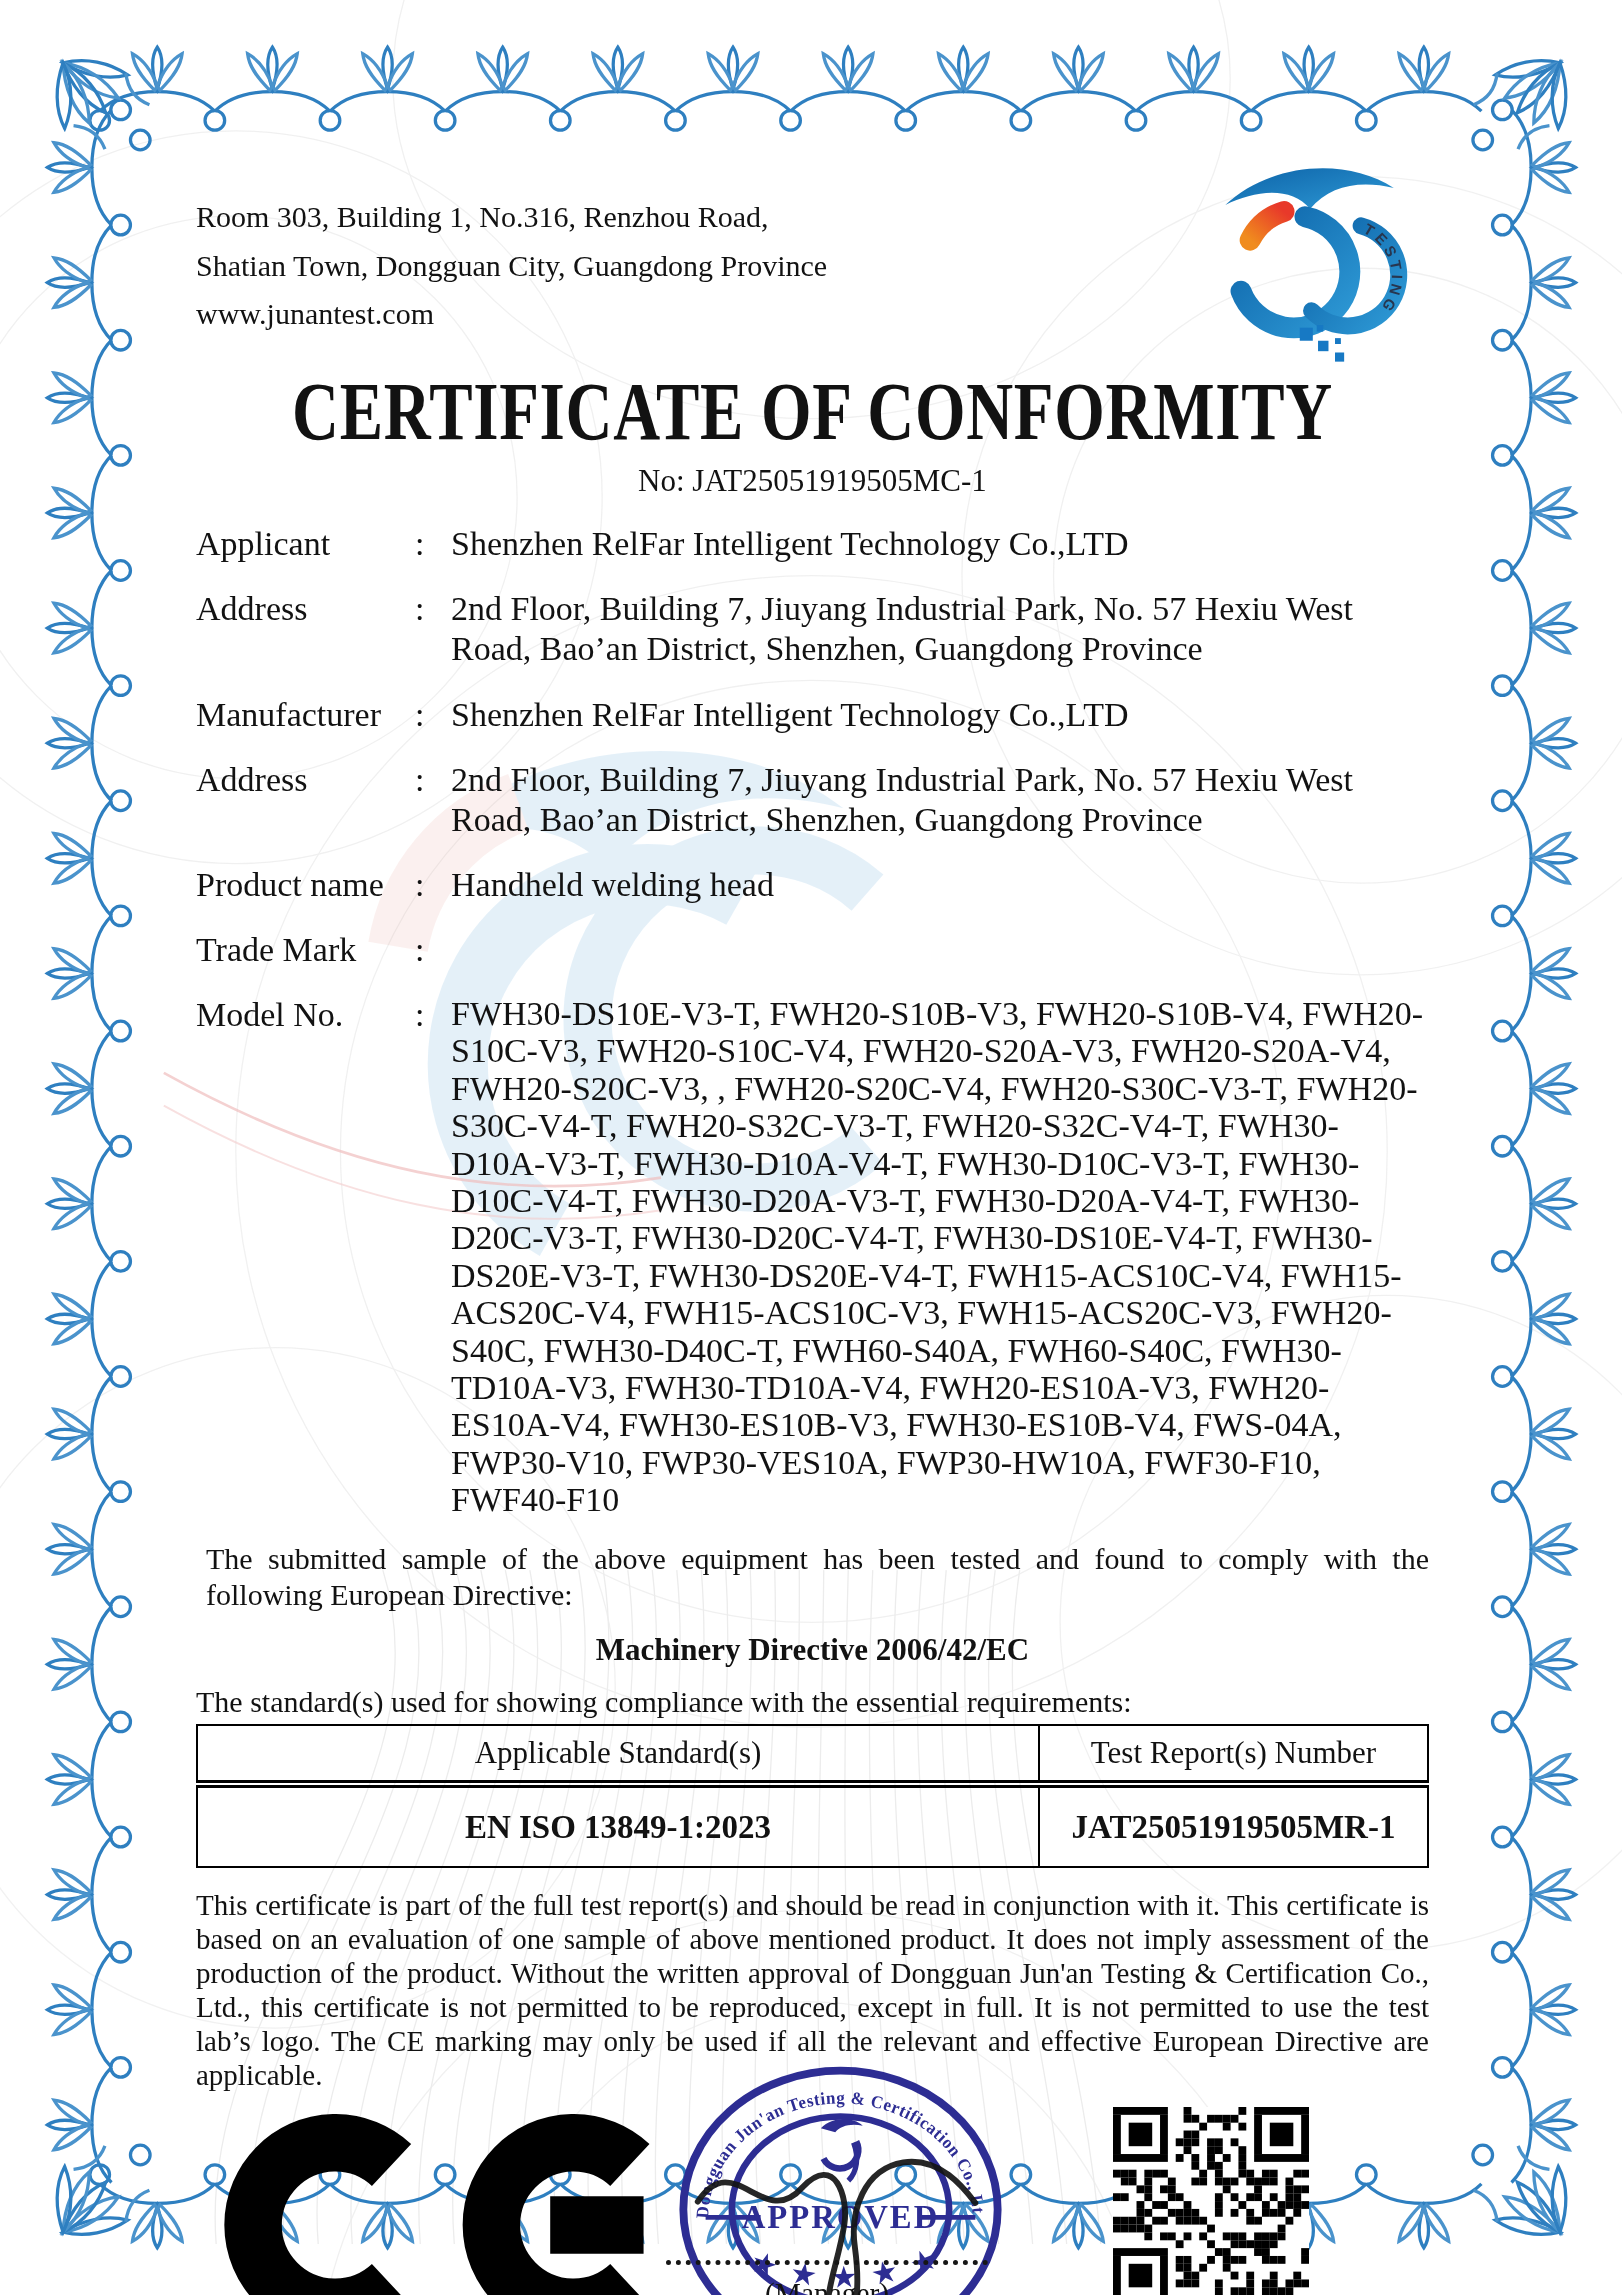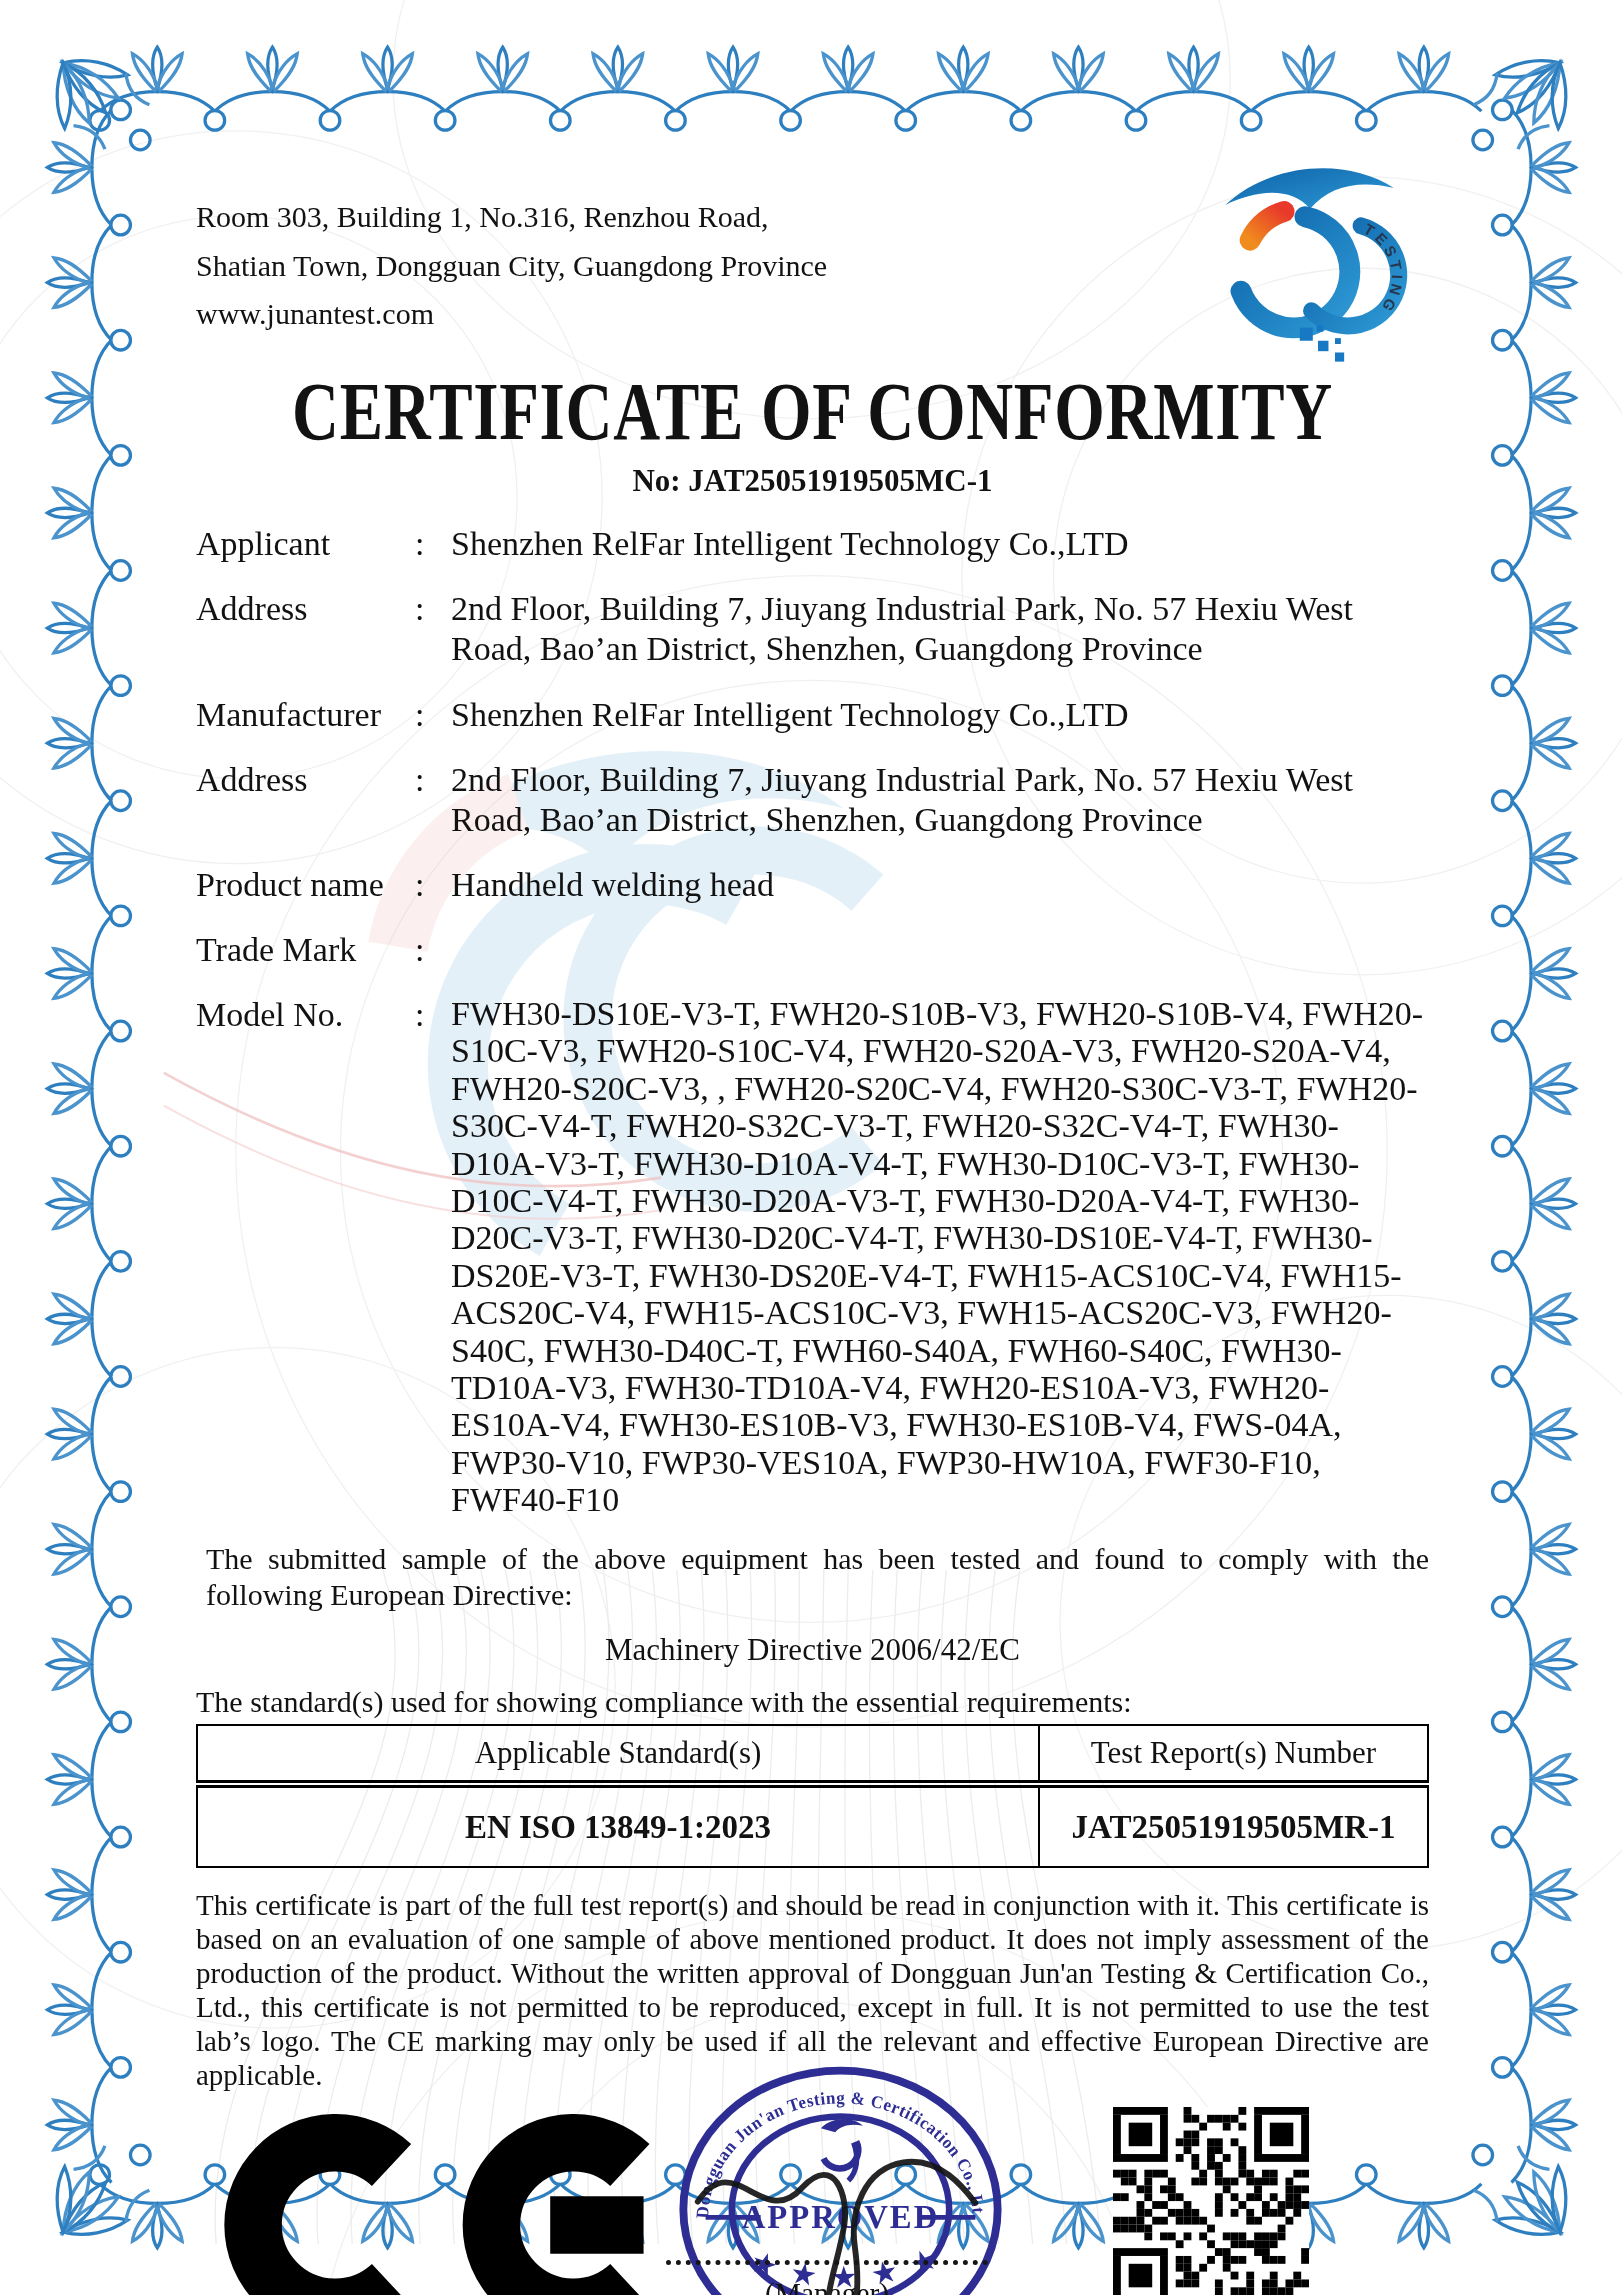--- a/index.html
+++ b/index.html
@@ -14,28 +14,28 @@
   .lcf{fill:none;stroke:#4a93cc;stroke-width:5;}
   
   .content{position:absolute;left:196px;top:193px;width:1233px;}
   .addr{font-size:30px;line-height:1.62;}
   .addr div{white-space:nowrap;}
   .logo{position:absolute;left:1207px;top:154px;width:209px;height:222px;}
   .title{
     margin:35px 0 14.4px 0;text-align:center;font-weight:bold;font-size:65px;
     letter-spacing:0.7px;white-space:nowrap;transform:scaleY(1.28);transform-origin:50% 50%;
   }
-  .certno{text-align:center;font-weight:bold;font-size:31px;margin-bottom:17px;}
+  .certno{text-align:center;font-weight:normal;font-size:31px;margin-bottom:17px;}
   .inforow{display:flex;font-size:34px;line-height:1.18;margin-top:25px;}
   .ilabel{width:219px;flex:none;}
   .icolon{width:36px;flex:none;}
   .ivalue{flex:1;}
   .model-row .ivalue{line-height:1.1;}
   .para{font-size:30px;line-height:1.2;margin-top:22px;text-align:justify;margin-left:10px;}
-  .directive{font-size:31px;font-weight:normal;text-align:center;margin-top:19.6px;}
+  .directive{font-size:31px;font-weight:bold;text-align:center;margin-top:19.6px;}
   .stdnote{font-size:30px;margin-top:17px;}
   table.std{width:100%;border-collapse:collapse;margin-top:5px;}
   table.std th{
     border:2.6px solid #000;border-bottom:8.5px double #000;
     font-weight:normal;font-size:31px;height:52px;text-align:center;
   }
   table.std td{
     border:2.6px solid #000;font-weight:bold;font-size:33px;height:76px;text-align:center;
   }
   .col-std{width:68.4%;}

